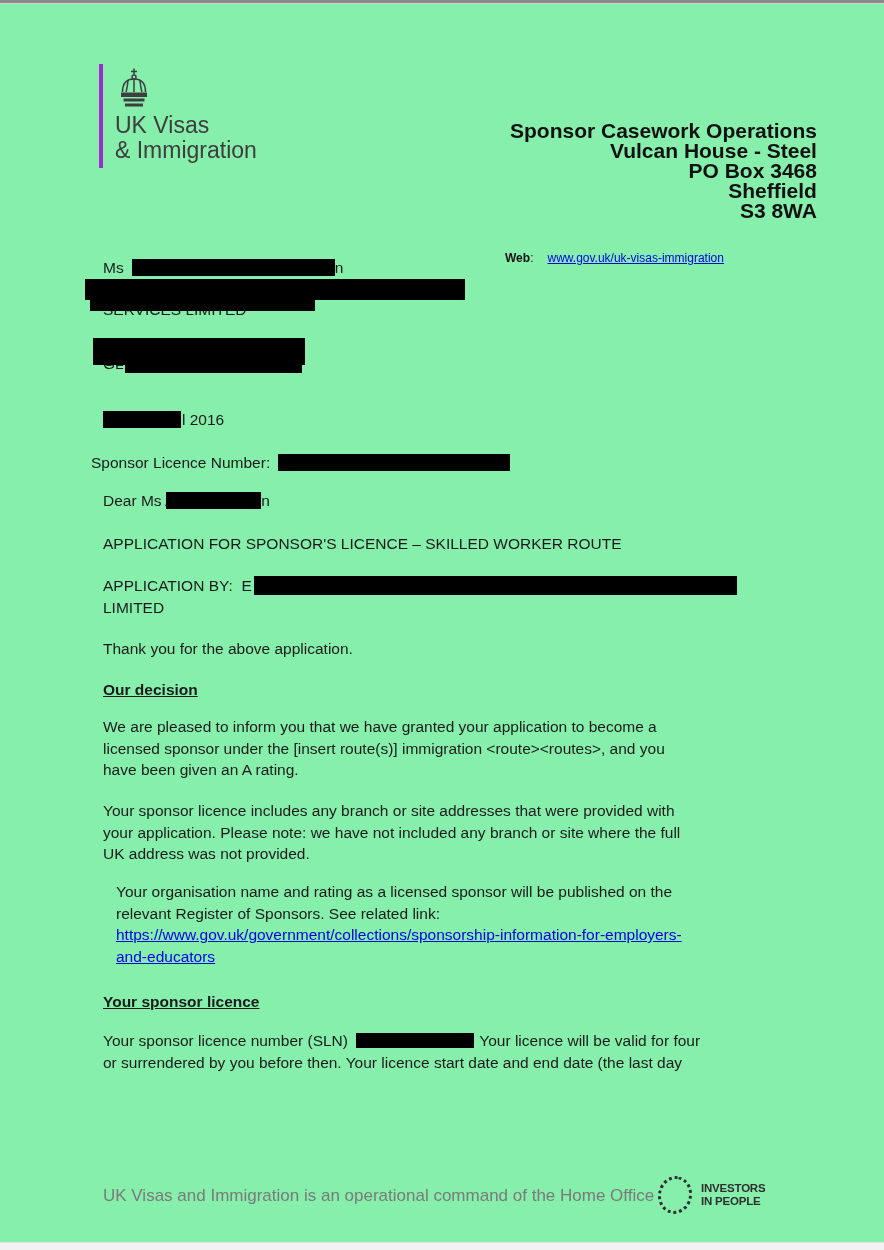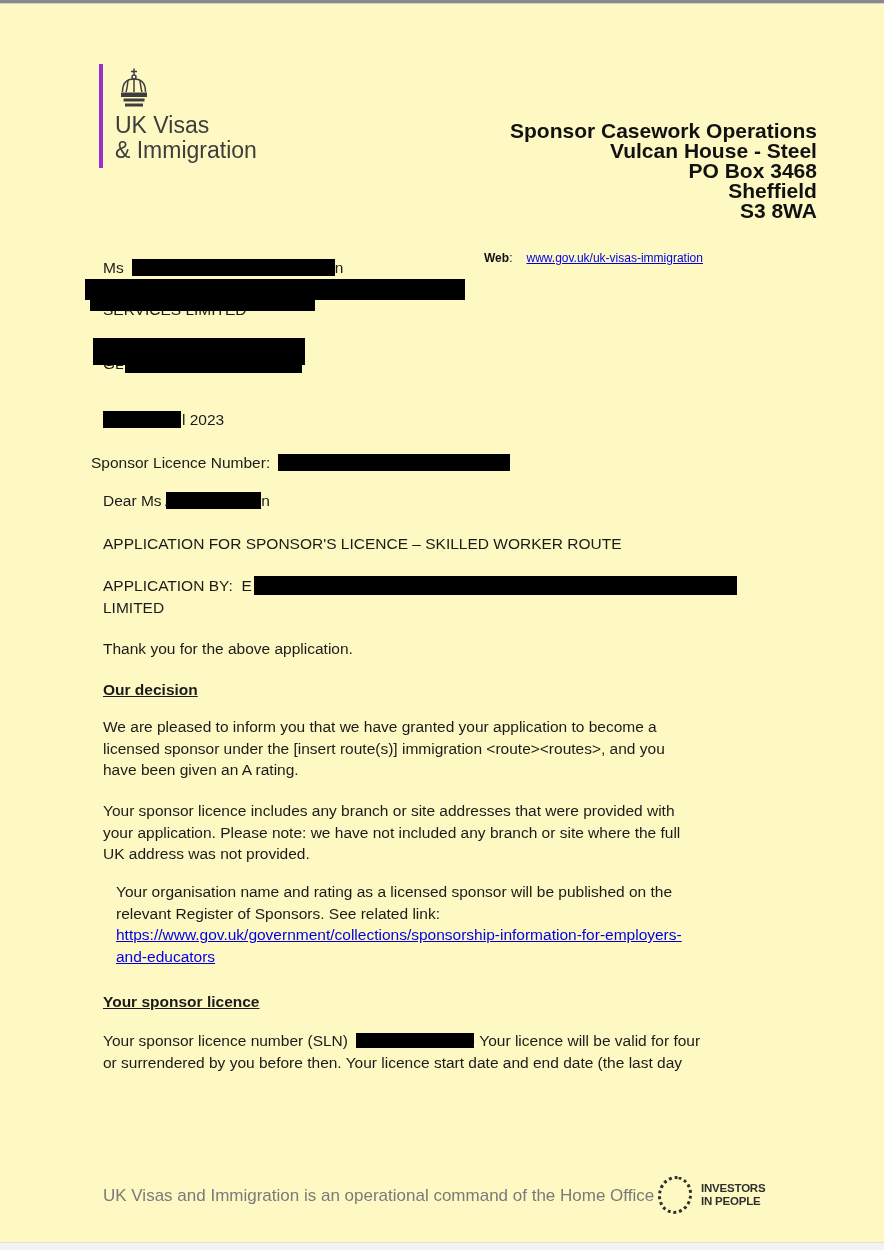--- a/index.html
+++ b/index.html
@@ -1,17 +1,17 @@
 <!DOCTYPE html>
 <html style="--accent: #9b2fc9; --link: #0000e8;"><head>
 <meta charset="utf-8">
 <style>
   html,body{margin:0;padding:0;background:#ffffff;}
   .page{
-    position:relative;width:884px;height:1250px;background:#fef9c3;overflow:hidden;
+    position:relative;width:884px;height:1250px;background:#86efac;overflow:hidden;
     font-family:"Liberation Sans",sans-serif;color:#1b1b1b;
   }
   .abs{position:absolute;}
   .topline{position:absolute;top:0;left:0;right:0;height:3px;background:#8a8a8a;border-bottom:1px solid #d2d2d2;}
   .bottomstrip{position:absolute;bottom:0;left:0;right:0;height:7px;background:#f2f2f2;border-top:1px solid #e0e0e0;}
 
   
   .logo{display:flex;}
   .logo-bar{width:4px;height:104px;background:var(--accent,#9b2fc9);}
   .logo-inner{margin-left:12px;padding-top:3px;}
@@ -77,21 +77,21 @@
   </div>
 
   <div class="abs sender" style="left:510px;top:121px;">
     <div>Sponsor Casework Operations</div>
     <div>Vulcan House - Steel</div>
     <div>PO Box 3468</div>
     <div>Sheffield</div>
     <div>S3 8WA</div>
   </div>
 
-  <div class="abs webline" style="left:484px;top:251px;">
+  <div class="abs webline" style="left:505px;top:251px;">
     <span class="weblabel">Web</span><span>:</span><a class="weburl" href="#">www.gov.uk/uk-visas-immigration</a>
   </div>
 
   <div class="abs body-text" style="left:103px;top:257px;">
     <span>Ms</span><span class="redact" style="width:203px;height:17px;margin:0 0 -3px 8px;"></span><span>n</span>
   </div>
 
   <div class="abs redact-block" style="left:85px;top:279px;width:380px;height:21px;"></div>
 
   <div class="abs peek" style="left:103px;top:301px;">
@@ -102,21 +102,21 @@
   <div class="abs peek" style="left:93px;top:320px;width:212px;height:32px;">
     <span class="peek-text abs" style="left:10px;top:14px;">GLOUCESTER</span>
     <span class="peek-bar" style="left:0;top:0;width:212px;height:27px;"></span>
   </div>
 
   <div class="abs body-text" style="left:103px;top:353px;">
     <span>GL</span><span class="redact" style="width:177px;height:19px;margin:0 0 -4px 1px;"></span>
   </div>
 
   <div class="abs body-text" style="left:103px;top:409px;">
-    <span class="redact" style="width:78px;height:17px;margin:0 1px -3px 0;"></span><span>l 2023</span>
+    <span class="redact" style="width:78px;height:17px;margin:0 1px -3px 0;"></span><span>l 2016</span>
   </div>
 
   <div class="abs body-text" style="left:91px;top:452px;">
     <span>Sponsor Licence Number:</span><span class="redact" style="width:232px;height:17px;margin:0 0 -3px 8px;"></span>
   </div>
 
   <div class="abs body-text" style="left:103px;top:490px;">
     <span>Dear Ms A</span><span class="redact" style="width:95px;height:17px;margin:0 0 -3px -9px;"></span><span>n</span>
   </div>
 

